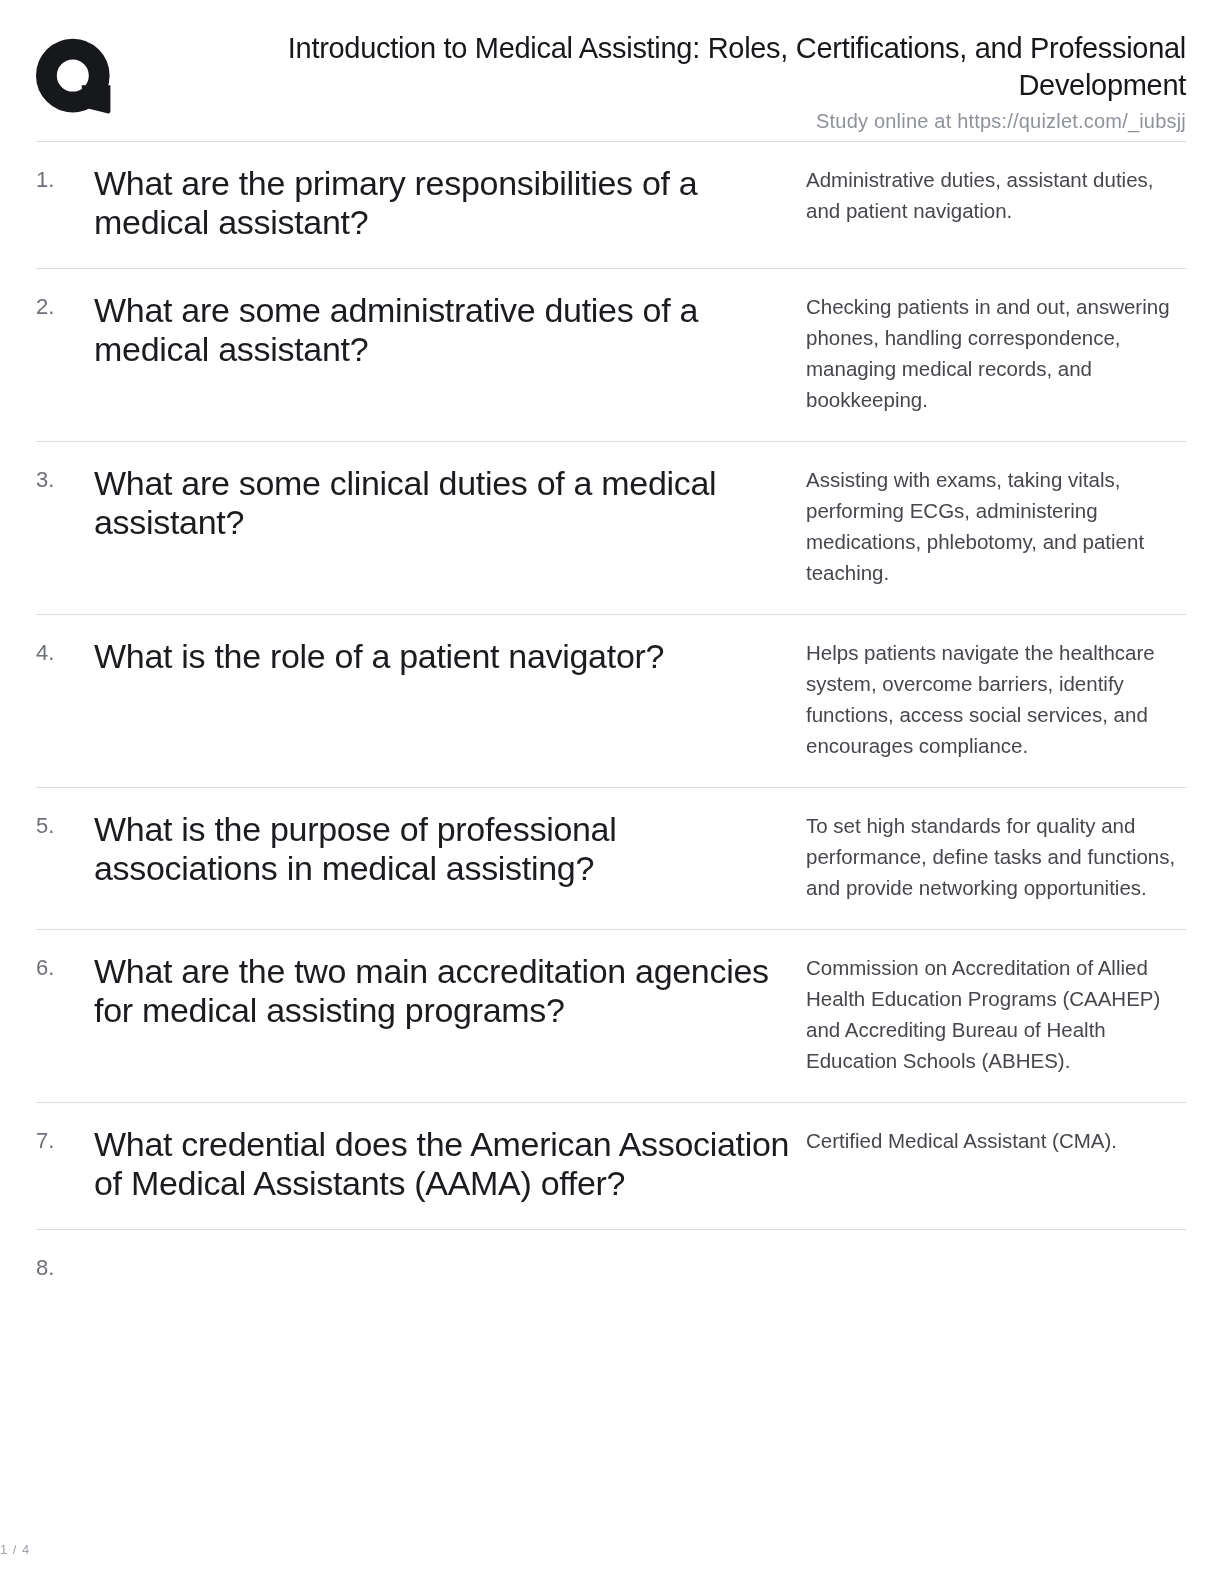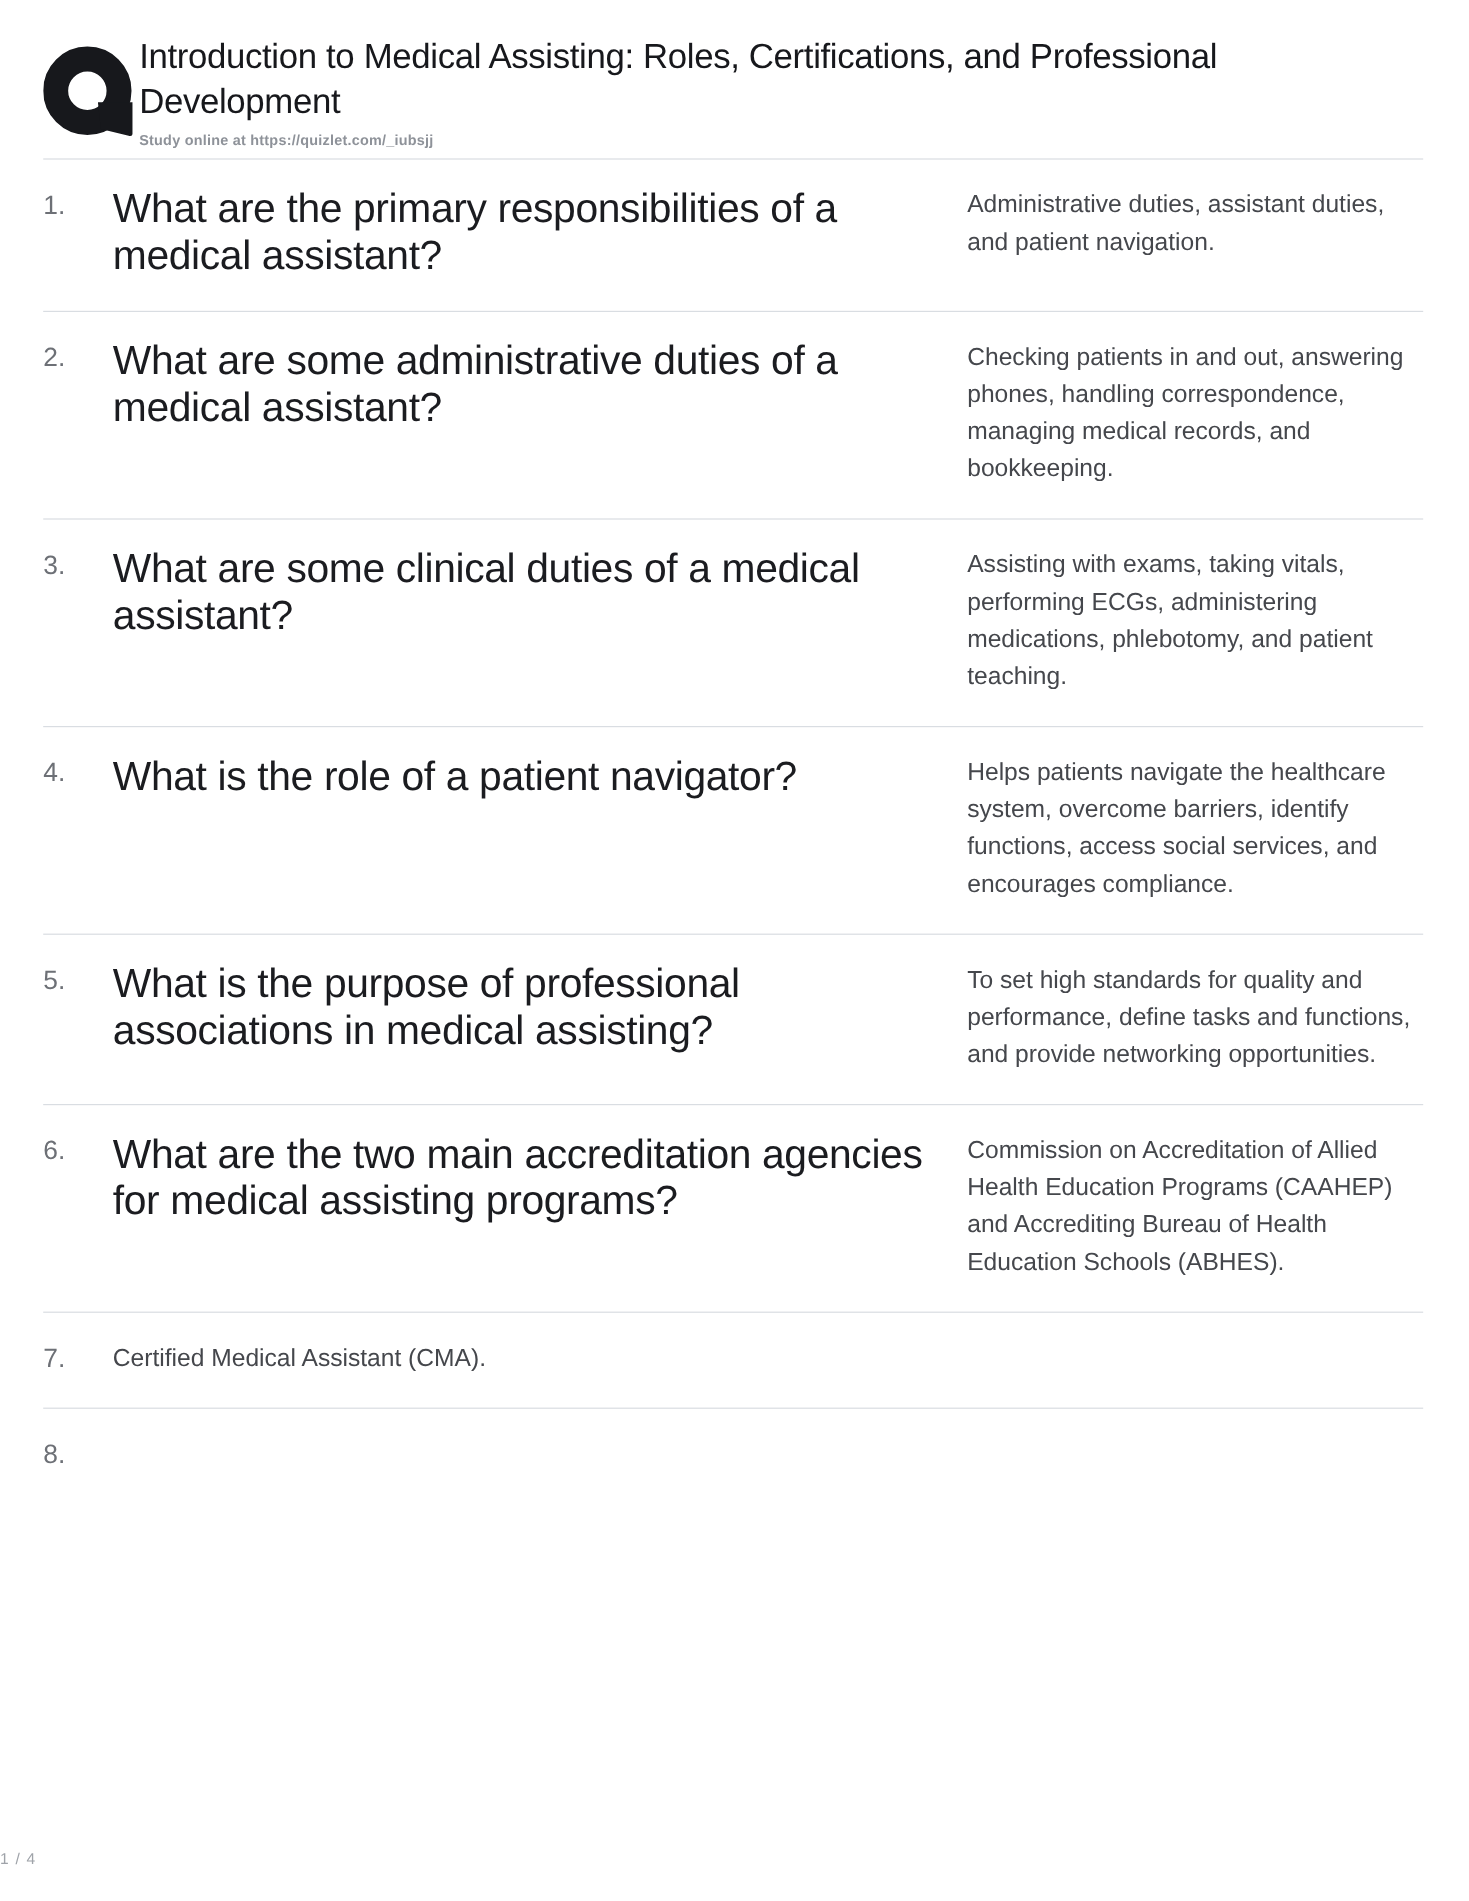--- a/index.html
+++ b/index.html
@@ -21,33 +21,33 @@
     align-items: flex-start;
     border-bottom: 1px solid #d9dde2;
     padding-bottom: 8px;
   }
   .logo {
     width: 80px;
     height: 88px;
     flex: 0 0 auto;
     margin-top: 4px;
   }
-  .head-text { margin-left: 0; flex: 1 1 auto; }
+  .head-text { margin-left: 0; flex: 1 1 auto; text-align: right; }
   h1.title {
     font-size: 29px;
     line-height: 37px;
     font-weight: 500;
     letter-spacing: -0.3px;
     color: #17181c;
     max-width: 1070px;
   }
   .subtitle {
     margin-top: 6px;
-    font-size: 12px;
-    font-weight: 700;
+    font-size: 20px;
+    font-weight: 400;
     color: #8e9299;
     letter-spacing: 0.2px;
   }
   
   main { display: block; }
   .row {
     display: grid;
     grid-template-columns: 58px 712px 1fr;
     border-top: 1px solid #d9dde2;
     padding: 22px 0 26px 0;
@@ -142,20 +142,21 @@
   </div>
 
   <div class="row">
     <div class="num">6.</div>
     <div class="q">What are the two main accreditation agencies for medical assisting programs?</div>
     <div class="a">Commission on Accreditation of Allied Health Education Programs (CAAHEP) and Accrediting Bureau of Health Education Schools (ABHES).</div>
   </div>
 
   <div class="row">
     <div class="num">7.</div>
+    <div class="q">What credential does the American Association of Medical Assistants (AAMA) offer?</div>
     <div class="a">Certified Medical Assistant (CMA).</div>
   </div>
 
   <div class="row">
     <div class="num">8.</div>
     <div class="q"></div>
   </div>
 </main>
 
   <footer>

